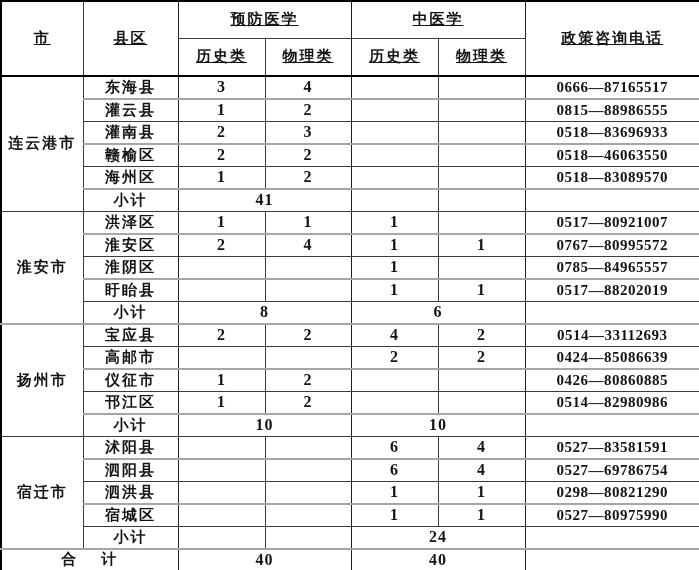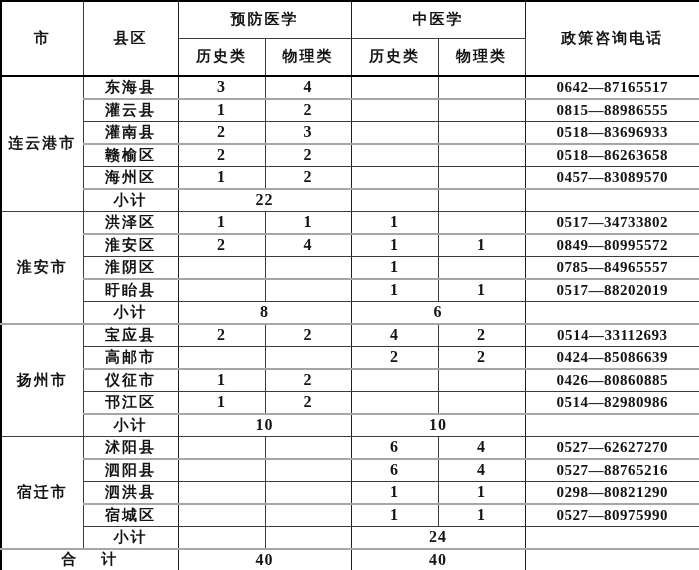--- a/index.html
+++ b/index.html
@@ -15,21 +15,21 @@
     border:1px solid #3c3c3c;
     text-align:center;vertical-align:middle;
     padding:0;font-size:15px;overflow:hidden;
   }
   thead tr.h1{height:37px;}
   thead tr.h2{height:38px;}
   thead{border-bottom:2px solid #000;}
   tbody tr{height:22.5px;}
   
   tbody tr:nth-child(even){border-top:2px solid #a6a6a6;}
-  th{letter-spacing:2px;}
+  th{letter-spacing:2px;text-decoration:underline;}
   .cjk{letter-spacing:2px;}
   .num{font-size:16px;letter-spacing:1px;}
   .phone{font-size:15px;letter-spacing:0.5px;white-space:nowrap;}
   .vr{border-right:1.6px solid #1f1f1f;}        
   .total-label{white-space:pre;letter-spacing:2px;}
 </style>
 </head>
 <body>
 
 <div class="page">
@@ -60,21 +60,21 @@
   </thead>
   <tbody>
 
     <tr>
       <td rowspan="6" class="cjk">连云港市</td>
       <td class="cjk vr">东海县</td>
       <td class="num">3</td>
       <td class="num vr">4</td>
       <td class="num"></td>
       <td class="num vr"></td>
-      <td class="phone">0642—87165517</td>
+      <td class="phone">0666—87165517</td>
     </tr>
     <tr>
       <td class="cjk vr">灌云县</td>
       <td class="num">1</td>
       <td class="num vr">2</td>
       <td class="num"></td>
       <td class="num vr"></td>
       <td class="phone">0815—88986555</td>
     </tr>
     <tr>
@@ -84,54 +84,54 @@
       <td class="num"></td>
       <td class="num vr"></td>
       <td class="phone">0518—83696933</td>
     </tr>
     <tr>
       <td class="cjk vr">赣榆区</td>
       <td class="num">2</td>
       <td class="num vr">2</td>
       <td class="num"></td>
       <td class="num vr"></td>
-      <td class="phone">0518—86263658</td>
+      <td class="phone">0518—46063550</td>
     </tr>
     <tr>
       <td class="cjk vr">海州区</td>
       <td class="num">1</td>
       <td class="num vr">2</td>
       <td class="num"></td>
       <td class="num vr"></td>
-      <td class="phone">0457—83089570</td>
-    </tr>
-    <tr>
-      <td class="cjk vr">小计</td>
-      <td colspan="2" class="num vr">22</td>
+      <td class="phone">0518—83089570</td>
+    </tr>
+    <tr>
+      <td class="cjk vr">小计</td>
+      <td colspan="2" class="num vr">41</td>
       <td class="num"></td>
       <td class="num vr"></td>
       <td class="phone"></td>
     </tr>
 
     <tr>
       <td rowspan="5" class="cjk">淮安市</td>
       <td class="cjk vr">洪泽区</td>
       <td class="num">1</td>
       <td class="num vr">1</td>
       <td class="num">1</td>
       <td class="num vr"></td>
-      <td class="phone">0517—34733802</td>
+      <td class="phone">0517—80921007</td>
     </tr>
     <tr>
       <td class="cjk vr">淮安区</td>
       <td class="num">2</td>
       <td class="num vr">4</td>
       <td class="num">1</td>
       <td class="num vr">1</td>
-      <td class="phone">0849—80995572</td>
+      <td class="phone">0767—80995572</td>
     </tr>
     <tr>
       <td class="cjk vr">淮阴区</td>
       <td class="num"></td>
       <td class="num vr"></td>
       <td class="num">1</td>
       <td class="num vr"></td>
       <td class="phone">0785—84965557</td>
     </tr>
     <tr>
@@ -189,29 +189,29 @@
       <td class="phone"></td>
     </tr>
 
     <tr>
       <td rowspan="5" class="cjk">宿迁市</td>
       <td class="cjk vr">沭阳县</td>
       <td class="num"></td>
       <td class="num vr"></td>
       <td class="num">6</td>
       <td class="num vr">4</td>
-      <td class="phone">0527—62627270</td>
+      <td class="phone">0527—83581591</td>
     </tr>
     <tr>
       <td class="cjk vr">泗阳县</td>
       <td class="num"></td>
       <td class="num vr"></td>
       <td class="num">6</td>
       <td class="num vr">4</td>
-      <td class="phone">0527—88765216</td>
+      <td class="phone">0527—69786754</td>
     </tr>
     <tr>
       <td class="cjk vr">泗洪县</td>
       <td class="num"></td>
       <td class="num vr"></td>
       <td class="num">1</td>
       <td class="num vr">1</td>
       <td class="phone">0298—80821290</td>
     </tr>
     <tr>

